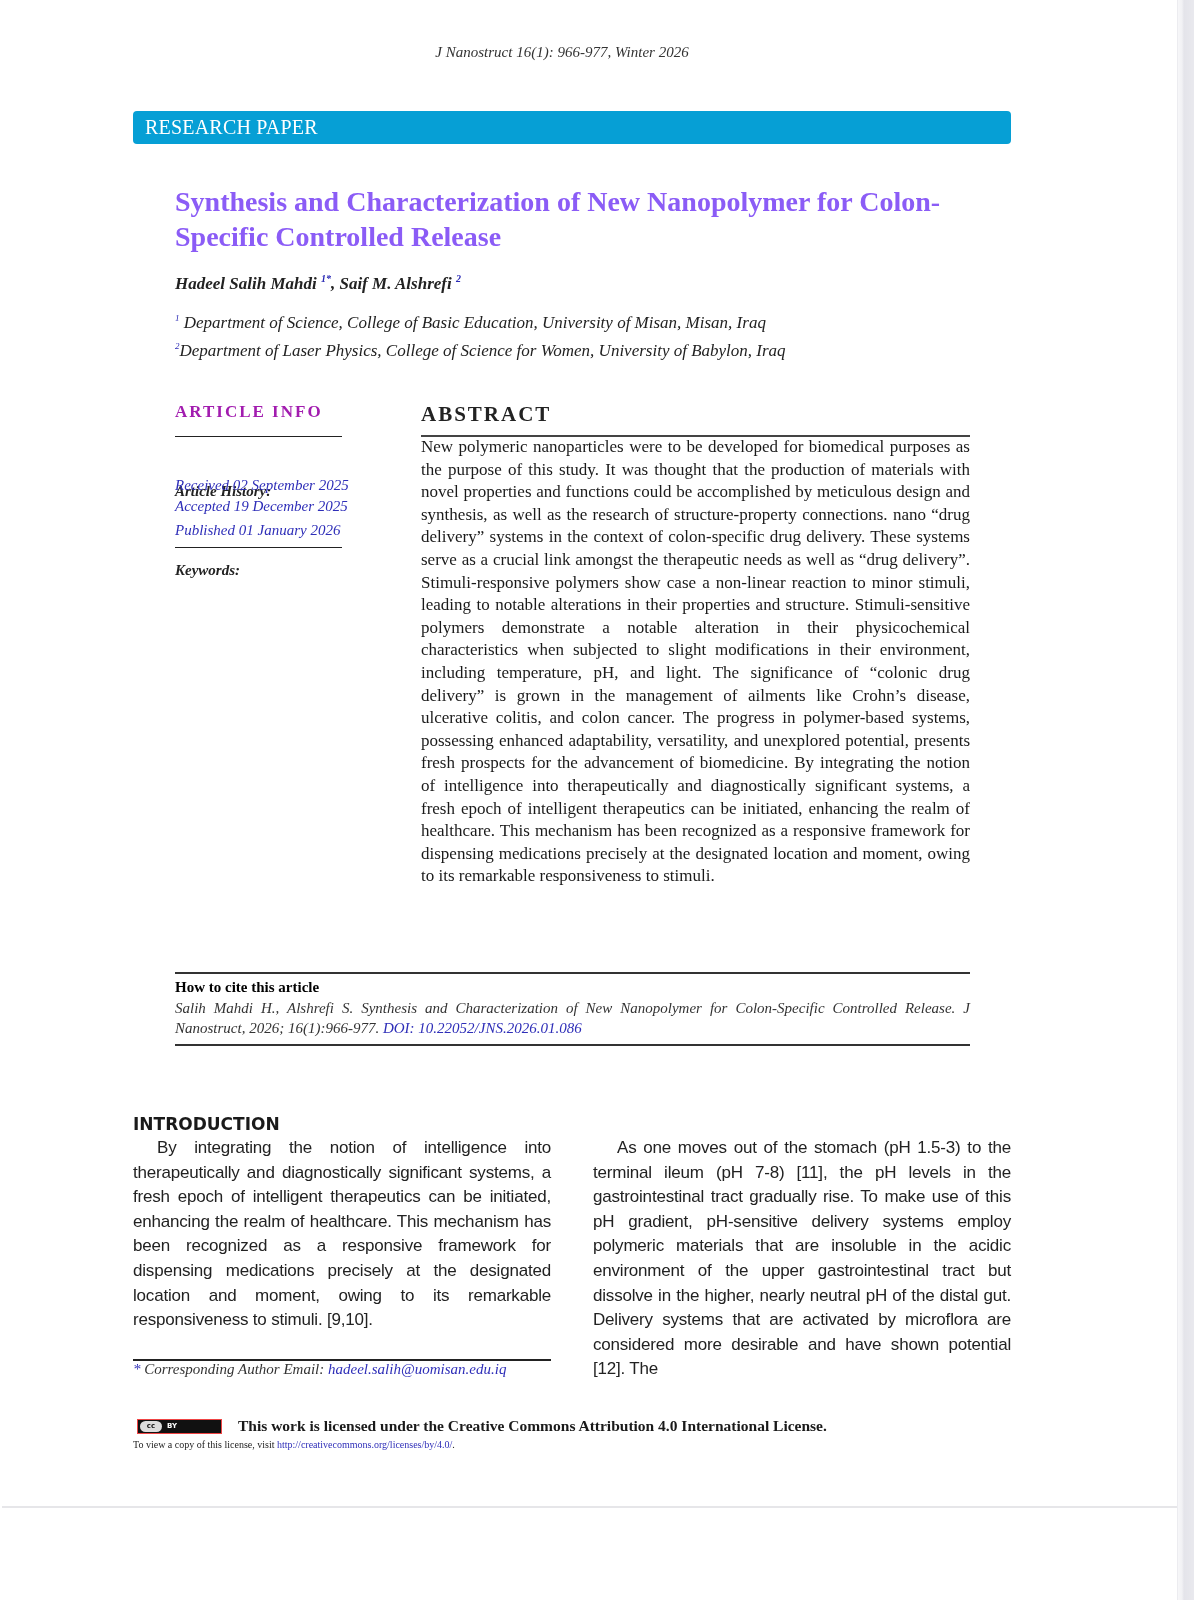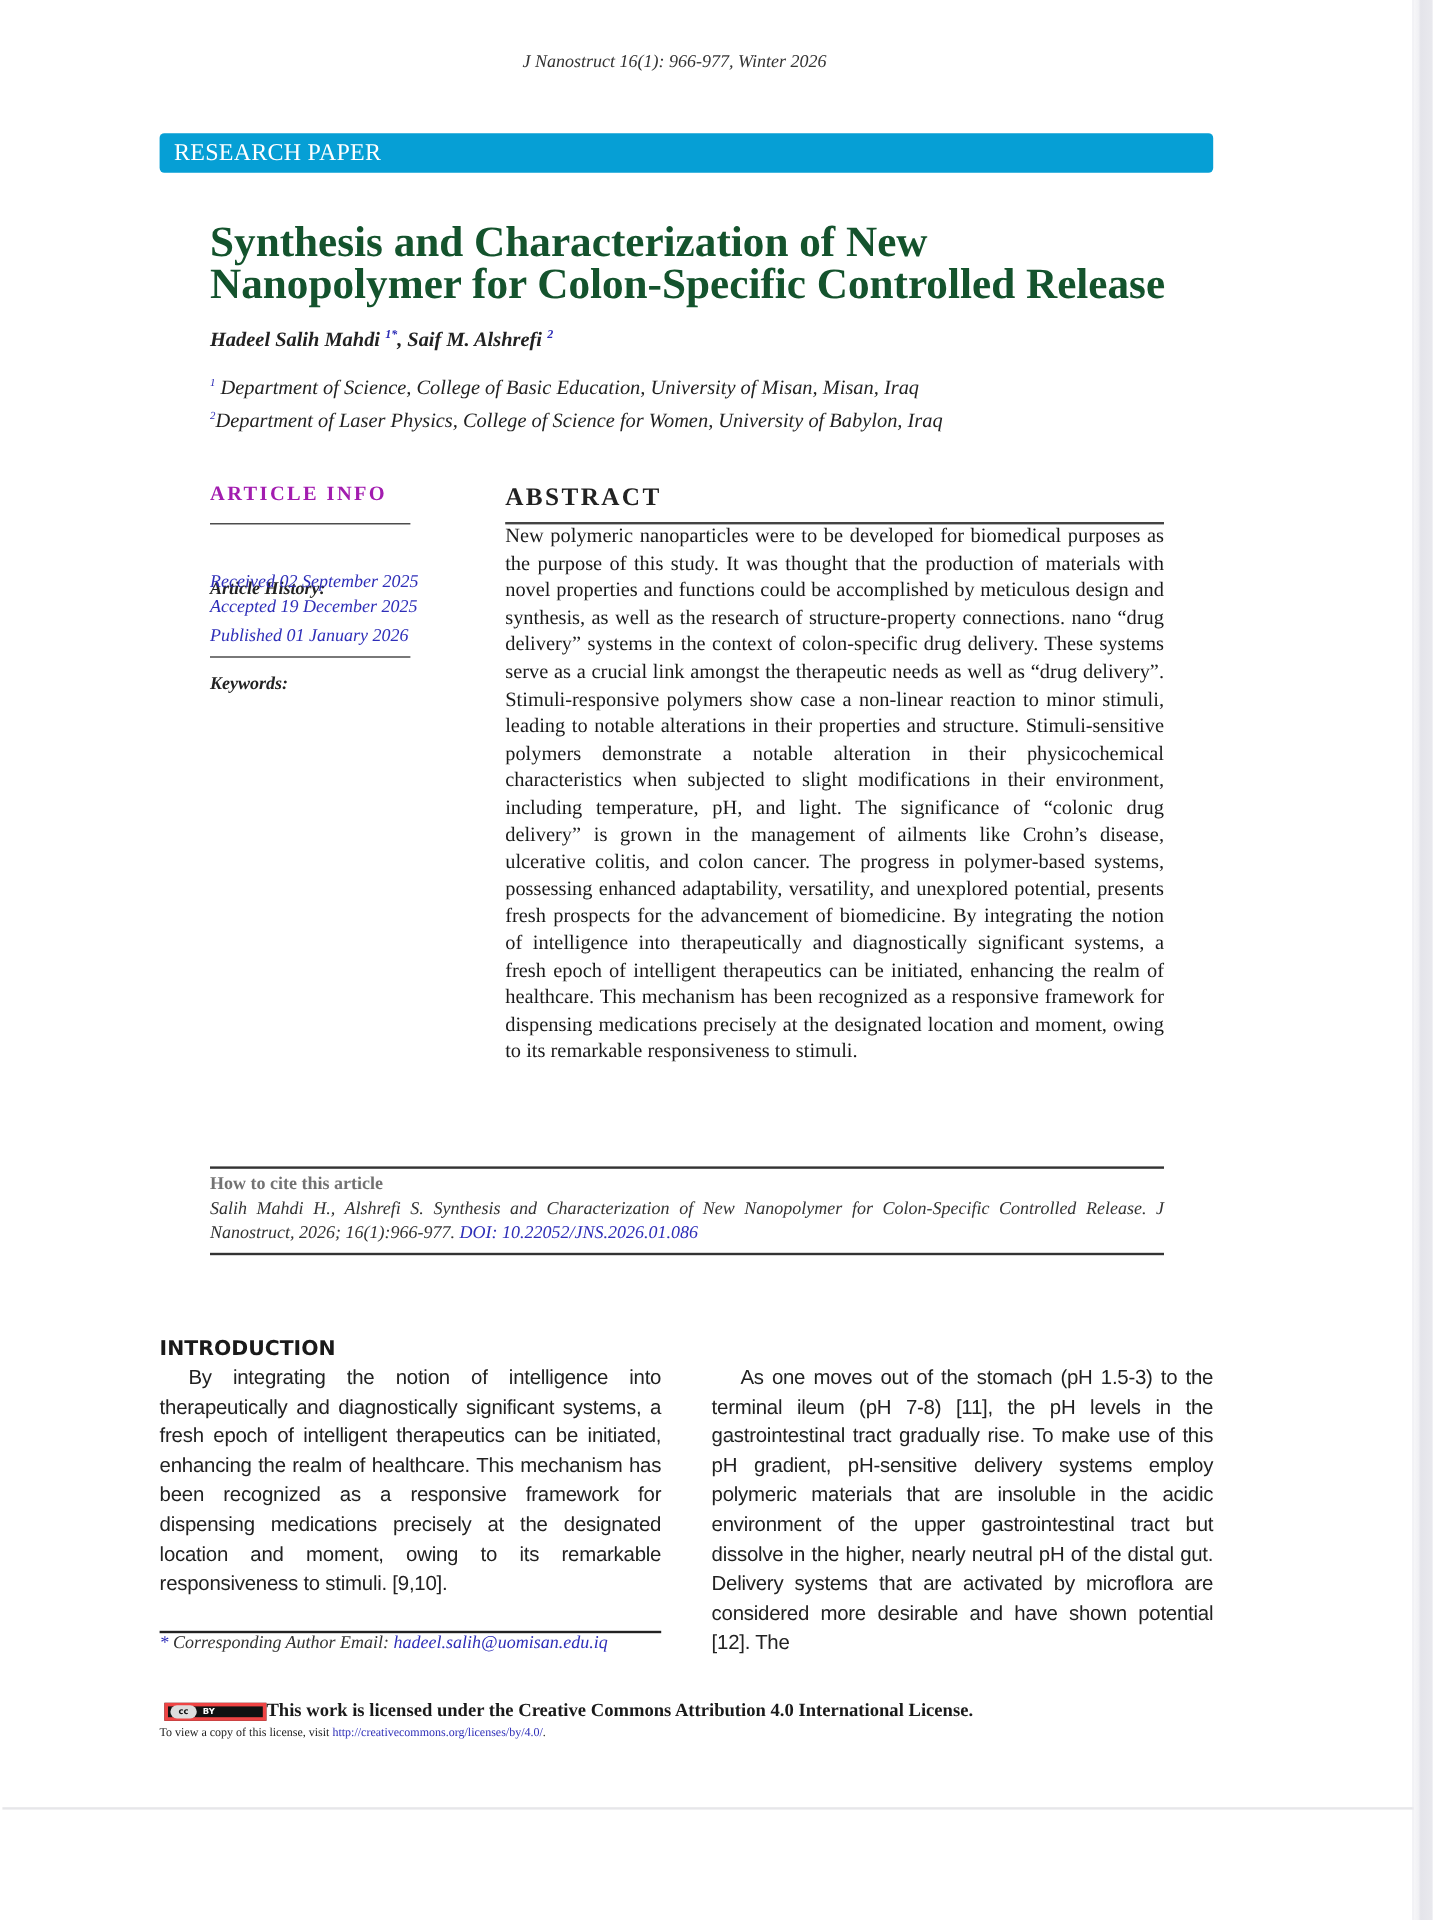--- a/index.html
+++ b/index.html
@@ -22,21 +22,21 @@
       font-style: italic; font-size: 15px; color: #333;
     }
     .banner {
       position: absolute; top: 111px; left: 131px; width: 878px; height: 33px;
       background: #069fd5; border-radius: 4px;
       color: #fff; font-size: 20px; line-height: 33px; padding-left: 12px; box-sizing: border-box;
       letter-spacing: 0.2px;
     }
     .title {
       position: absolute; top: 184px; left: 173px; width: 800px;
-      font-size: 36px; font-weight: bold; line-height: 35px; color: #14532d;
+      font-size: 28px; font-weight: bold; line-height: 35px; color: #8b5cf6;
     }
     .authors {
       position: absolute; top: 273px; left: 173px;
       font-size: 17px; font-style: italic; font-weight: bold; color: #222;
     }
     .authors sup { color: #2a2ab5; font-size: 10px; font-weight: bold; }
     .affil {
       position: absolute; left: 173px; font-size: 17px; font-style: italic; color: #222;
     }
     .affil sup { color: #2a2ab5; font-size: 9px; font-style: italic; }
@@ -69,21 +69,21 @@
       font-size: 21px; font-weight: bold; letter-spacing: 2px; color: #222;
     }
     .abs-rule { top: 435px; left: 419px; width: 549px; height: 2px; background: #444; }
     .abs-text {
       position: absolute; top: 436px; left: 419px; width: 549px;
       font-size: 17px; line-height: 22.6px; text-align: justify; color: #1a1a1a;
     }
 
     .cite-rule-top { top: 972px; left: 173px; width: 795px; height: 1.5px; background: #333; }
     .cite-rule-bot { top: 1044px; left: 173px; width: 795px; height: 1.5px; background: #333; }
-    .cite-heading { position: absolute; top: 979px; left: 173px; font-size: 15px; font-weight: bold; color: #737373; }
+    .cite-heading { position: absolute; top: 979px; left: 173px; font-size: 15px; font-weight: bold; color: #000000; }
     .cite-text {
       position: absolute; top: 998px; left: 173px; width: 795px;
       font-size: 15px; font-style: italic; line-height: 20px; text-align: justify; color: #333;
     }
     .cite-doi { color: #2e2eb8; font-style: italic; }
 
     .intro-heading {
       position: absolute; top: 1114px; left: 131px;
       font-family: "DejaVu Sans", "Liberation Sans", sans-serif;
       font-size: 17px; font-weight: bold; color: #1a1a1a;
@@ -100,22 +100,22 @@
     .fn-rule { top: 1359px; left: 131px; width: 418px; background: #222; height: 1.5px; }
     .footnote {
       position: absolute; top: 1361px; left: 131px;
       font-size: 15px; font-style: italic; color: #333;
     }
     .footnote .star { color: #2e2eb8; }
     .footnote .email { color: #2e2eb8; }
 
     .license-row { position: absolute; top: 1417px; left: 135px; display: flex; align-items: center; }
     .cc-badge {
-      width: 85px; height: 15px; background: #111; border: 3px solid #ef4444; box-sizing: border-box;
-      display: flex; align-items: center; padding-left: 2px; margin-right: 0;
+      width: 85px; height: 15px; background: #111; border: 1px solid #ef4444; box-sizing: border-box;
+      display: flex; align-items: center; padding-left: 2px; margin-right: 16px;
     }
     .cc-circle {
       width: 22px; height: 11px; background: #ddd; border-radius: 6px; color: #111;
       font-family: "DejaVu Sans", sans-serif; font-size: 7px; font-weight: bold; line-height: 11px; text-align: center;
     }
     .cc-by {
       color: #fff; font-family: "DejaVu Sans", sans-serif; font-size: 7px; font-weight: bold; margin-left: 5px;
     }
     .license-text { font-size: 15.5px; font-weight: bold; color: #1a1a1a; }
     .license-visit { position: absolute; top: 1439px; left: 131px; font-size: 10px; color: #222; }

